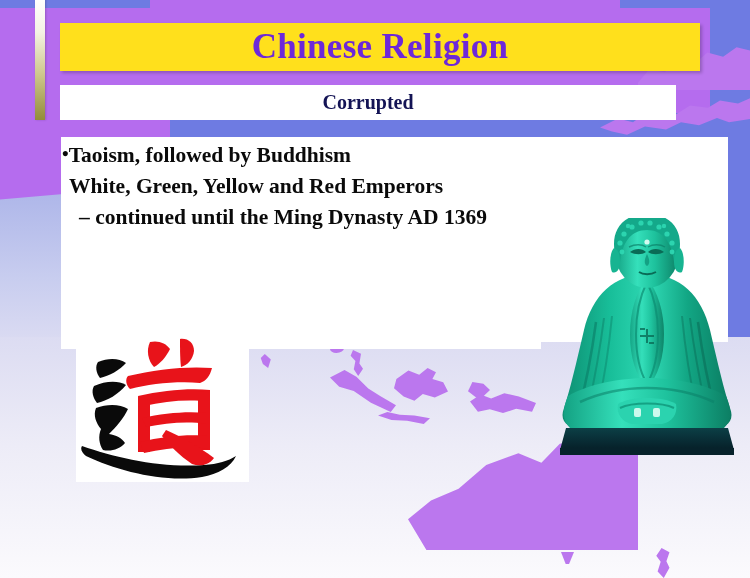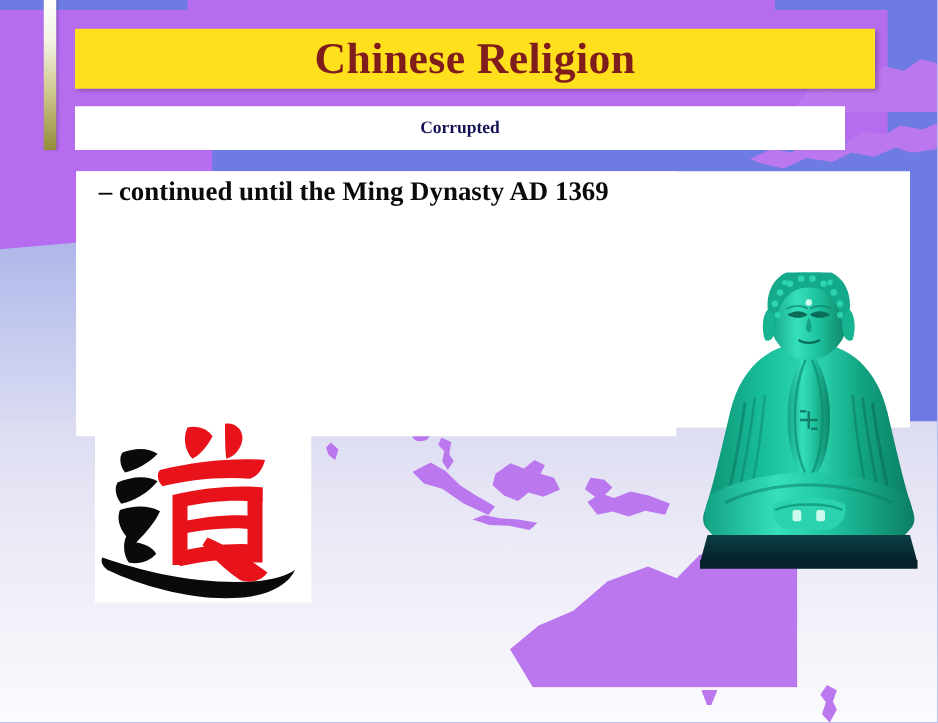--- a/index.html
+++ b/index.html
@@ -67,27 +67,27 @@
   .vbar{position:absolute;left:35px;top:-2px;width:10px;height:122px;
     background:linear-gradient(180deg,#FFFFFF 0%,#F4F3E4 28%,#CFC88E 62%,#938C3A 100%);
     box-shadow:1px 0 2px rgba(0,0,0,.18);}
 
   
   .title-bar{position:absolute;left:60px;top:23px;width:640px;height:48px;
     background:#FFE01C;box-shadow:2px 2px 3px rgba(0,0,0,.22);}
   .title-text{position:absolute;left:0;top:0;width:100%;height:48px;
     display:flex;align-items:center;justify-content:center;
     font-family:"Liberation Serif",serif;font-weight:bold;font-size:35px;
-    color:#7f1d1d;letter-spacing:.3px;}
+    color:#6d28d9;letter-spacing:.3px;}
 
   .subtitle-bar{position:absolute;left:60px;top:85px;width:616px;height:35px;
     background:#FFFFFF;}
   .subtitle-text{position:absolute;left:0;top:0;width:100%;height:35px;
     display:flex;align-items:center;justify-content:center;
-    font-family:"Liberation Serif",serif;font-weight:bold;font-size:14px;
+    font-family:"Liberation Serif",serif;font-weight:bold;font-size:20px;
     color:#141455;}
 
   
   .content-box{position:absolute;left:61px;top:137px;width:667px;height:205px;
     background:#FFFFFF;}
   .content-box2{position:absolute;left:61px;top:137px;width:480px;height:212px;
     background:#FFFFFF;}
 
   .bullets{position:absolute;left:62px;top:138px;width:600px;
     font-family:"Liberation Serif",serif;font-weight:bold;color:#0A0A0A;}
@@ -141,20 +141,22 @@
   </div>
 
   <div class="subtitle-bar">
     <div class="subtitle-text">Corrupted</div>
   </div>
 
   <div class="content-box"></div>
   <div class="content-box2"></div>
 
   <div class="bullets">
+    <div class="bline"><span class="bt">•</span><span>Taoism, followed by Buddhism</span></div>
+    <div class="bline cont"><span>White, Green, Yellow and Red Emperors</span></div>
     <div class="bline indent"><span>–</span>&nbsp;<span>continued until the Ming Dynasty AD 1369</span></div>
   </div>
 
   <div class="calli-box"></div>
   <svg class="calli" viewBox="0 0 173 148">
 
     <path d="M22 28 C32 24 43 24 50 29 C44 36 33 42 24 44 C20 39 19 32 22 28 Z" fill="#0A0A0A"></path>
     <path d="M18 52 C29 47 42 46 50 51 C43 60 31 67 21 69 C17 64 15 57 18 52 Z" fill="#0A0A0A"></path>
     <path d="M20 74 C31 70 44 70 52 75 C48 84 40 93 33 100 C40 101 46 104 49 109
              C44 115 35 118 27 116 C23 110 22 102 25 95 C20 89 17 81 20 74 Z" fill="#0A0A0A"></path>

